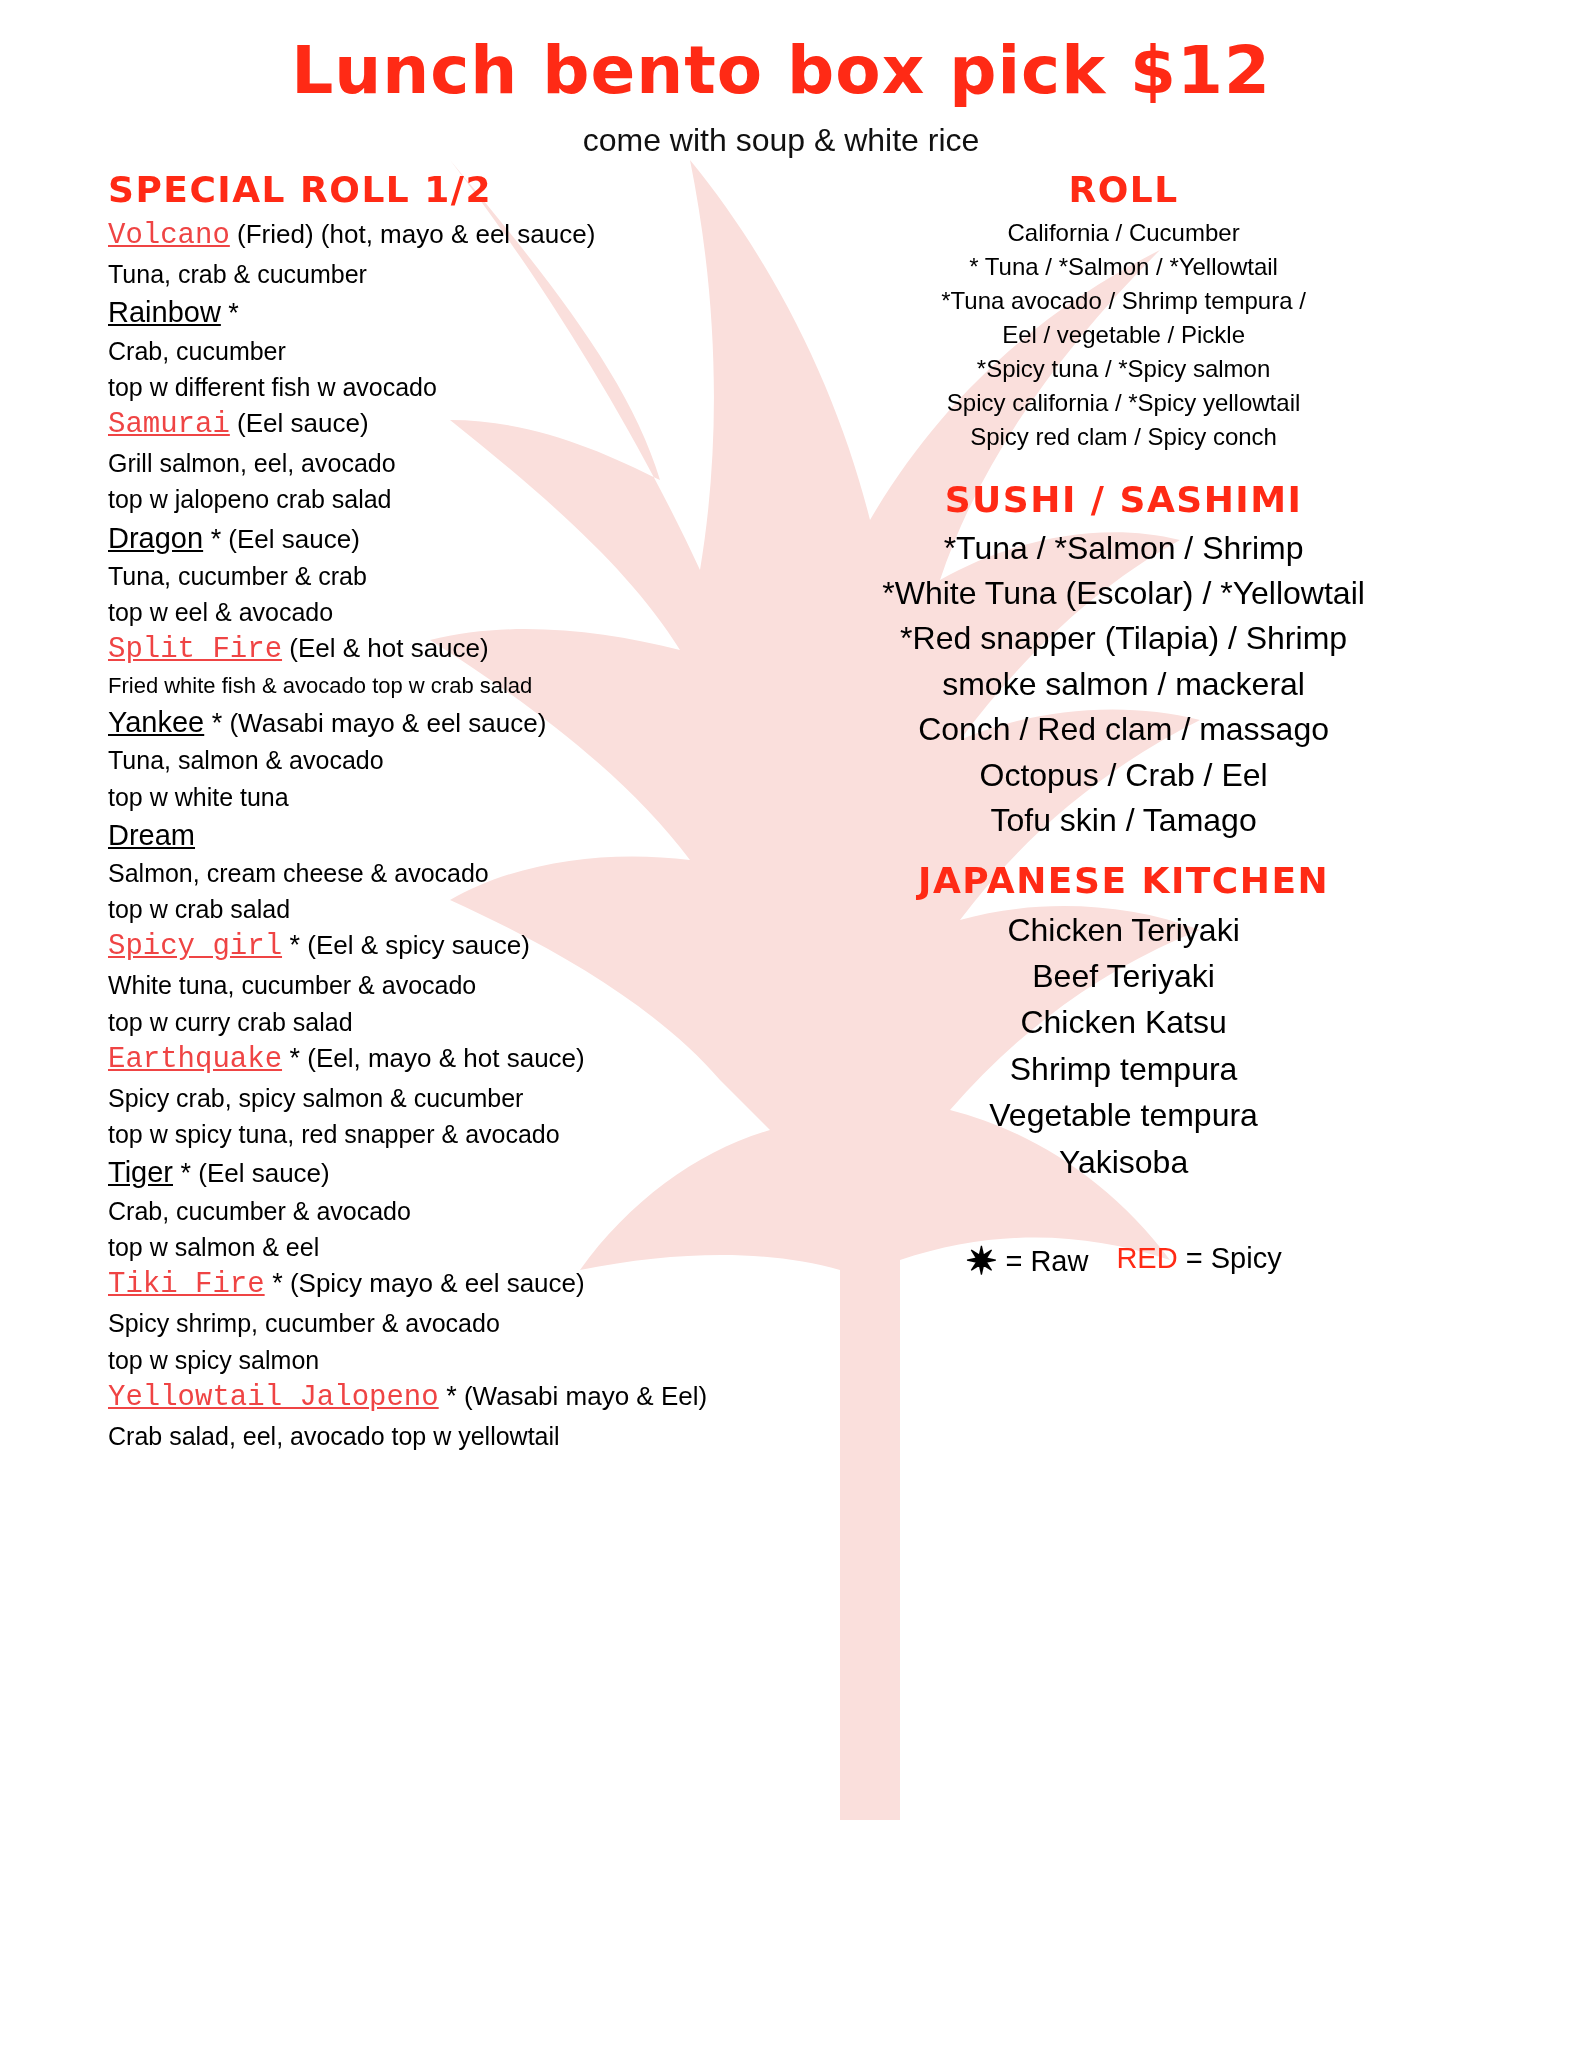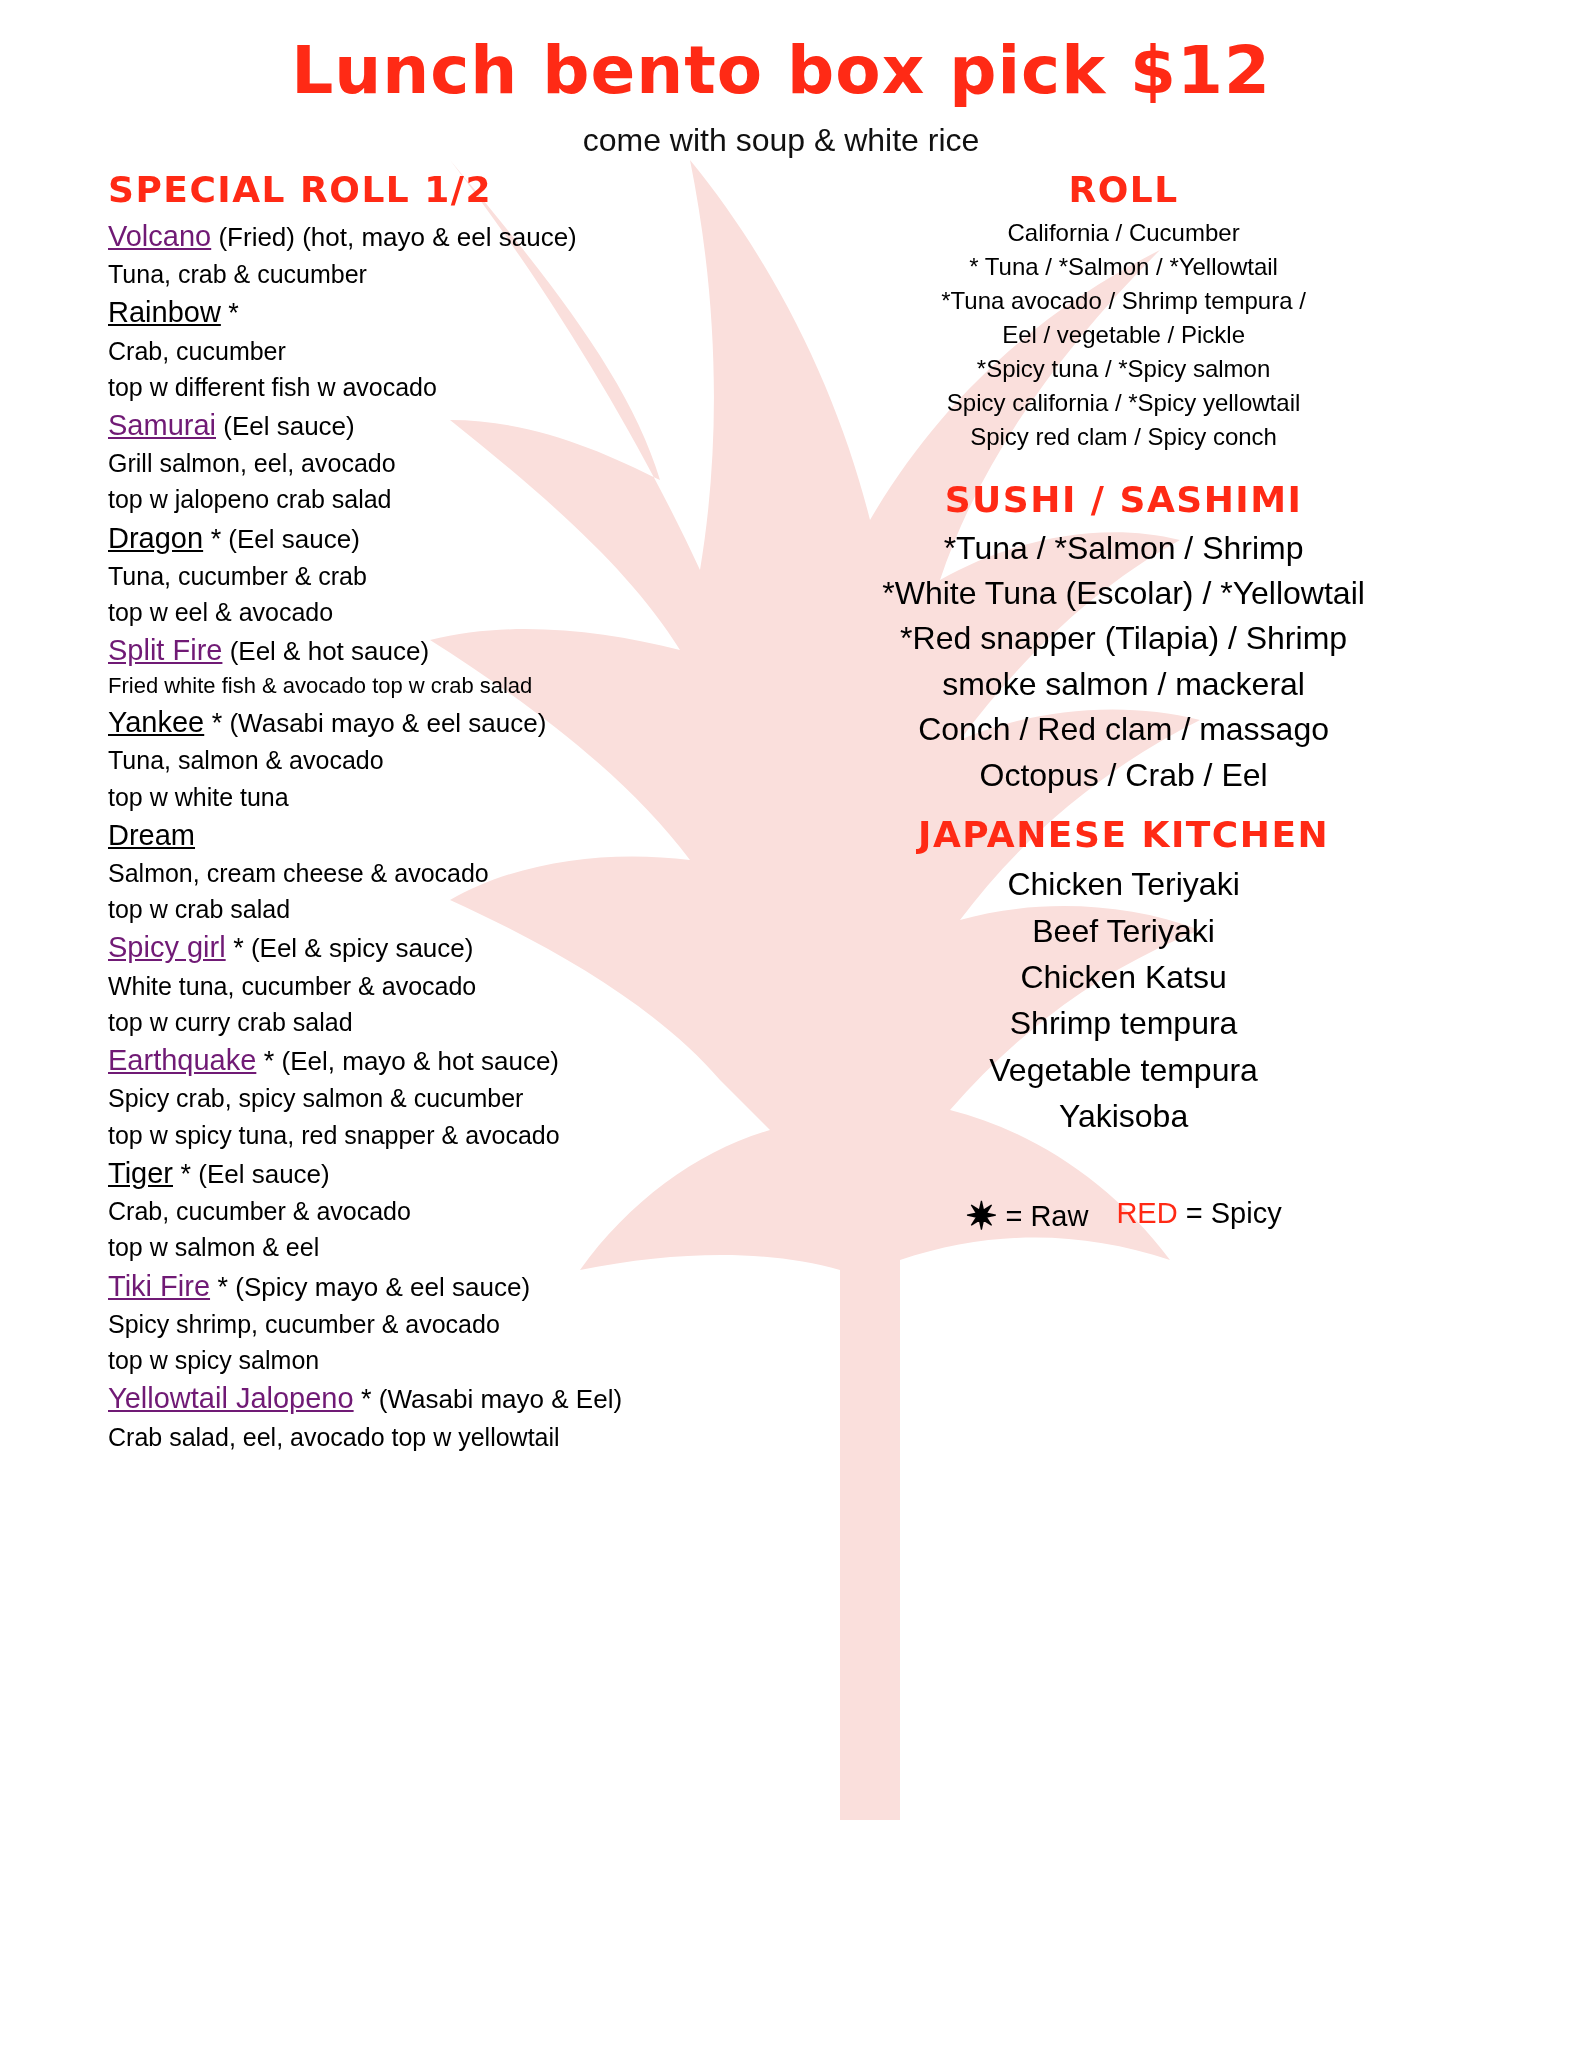--- a/index.html
+++ b/index.html
@@ -75,21 +75,21 @@
   .sec-head.center { text-align: center; }
 
   .item {
     margin-bottom: 0px;
   }
   .name {
     font-size: 29px;
     text-decoration: underline;
     text-underline-offset: 2px;
   }
-  .name.red { color: #701a75; }
+  .name.red { color: #ef4444; font-family: Liberation Mono, monospace; }
   .name.black { color: #000000; }
   .qual {
     font-size: 26px;
     color: #000;
   }
   .star {
     font-size: 27px;
     color: #000;
   }
   .desc {
@@ -237,20 +237,21 @@
 
         <div class="spacer-24"></div>
         <div class="sec-head center">SUSHI / SASHIMI</div>
         <div class="sushi-list" id="sushi-lines">
             <div>*Tuna  / *Salmon  / Shrimp</div>
             <div>*White Tuna (Escolar)  / *Yellowtail</div>
             <div>*Red snapper (Tilapia) / Shrimp</div>
             <div>smoke salmon / mackeral</div>
             <div>Conch / Red clam / massago</div>
             <div>Octopus / Crab / Eel</div>
+            <div>Tofu skin / Tamago</div>
           </div>
 
         <div class="spacer-16"></div>
         <div class="sec-head center">JAPANESE KITCHEN</div>
         <div class="kitchen-list" id="kitchen-lines">
             <div>Chicken Teriyaki</div>
             <div>Beef Teriyaki</div>
             <div>Chicken Katsu</div>
             <div>Shrimp tempura</div>
             <div>Vegetable tempura</div>

